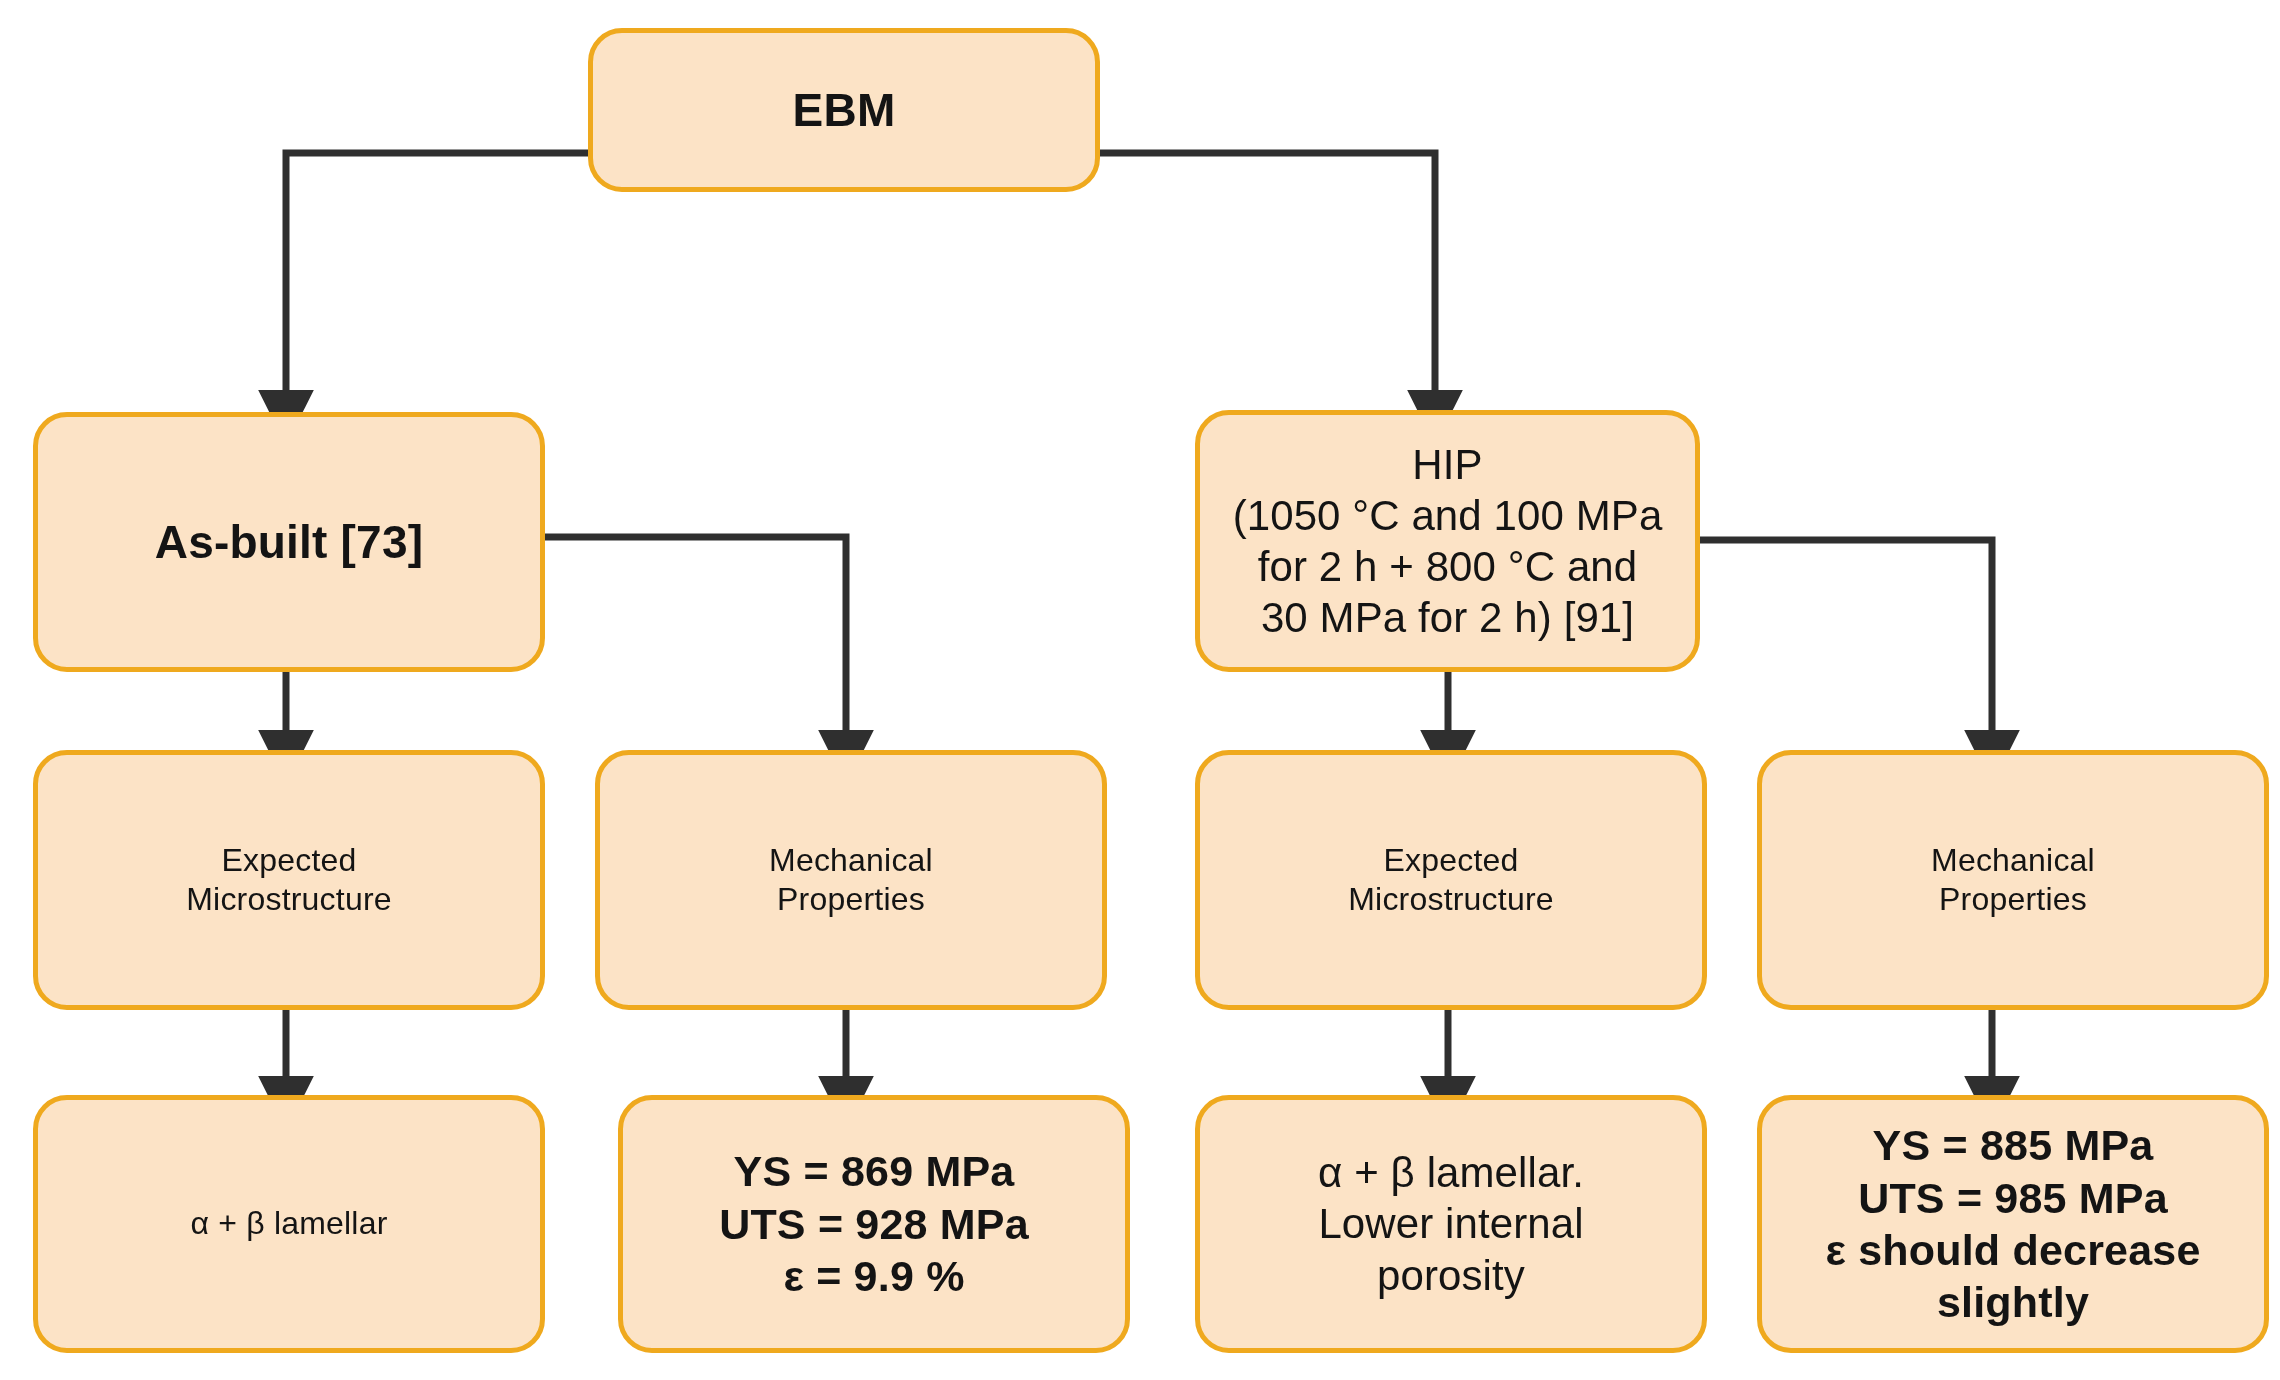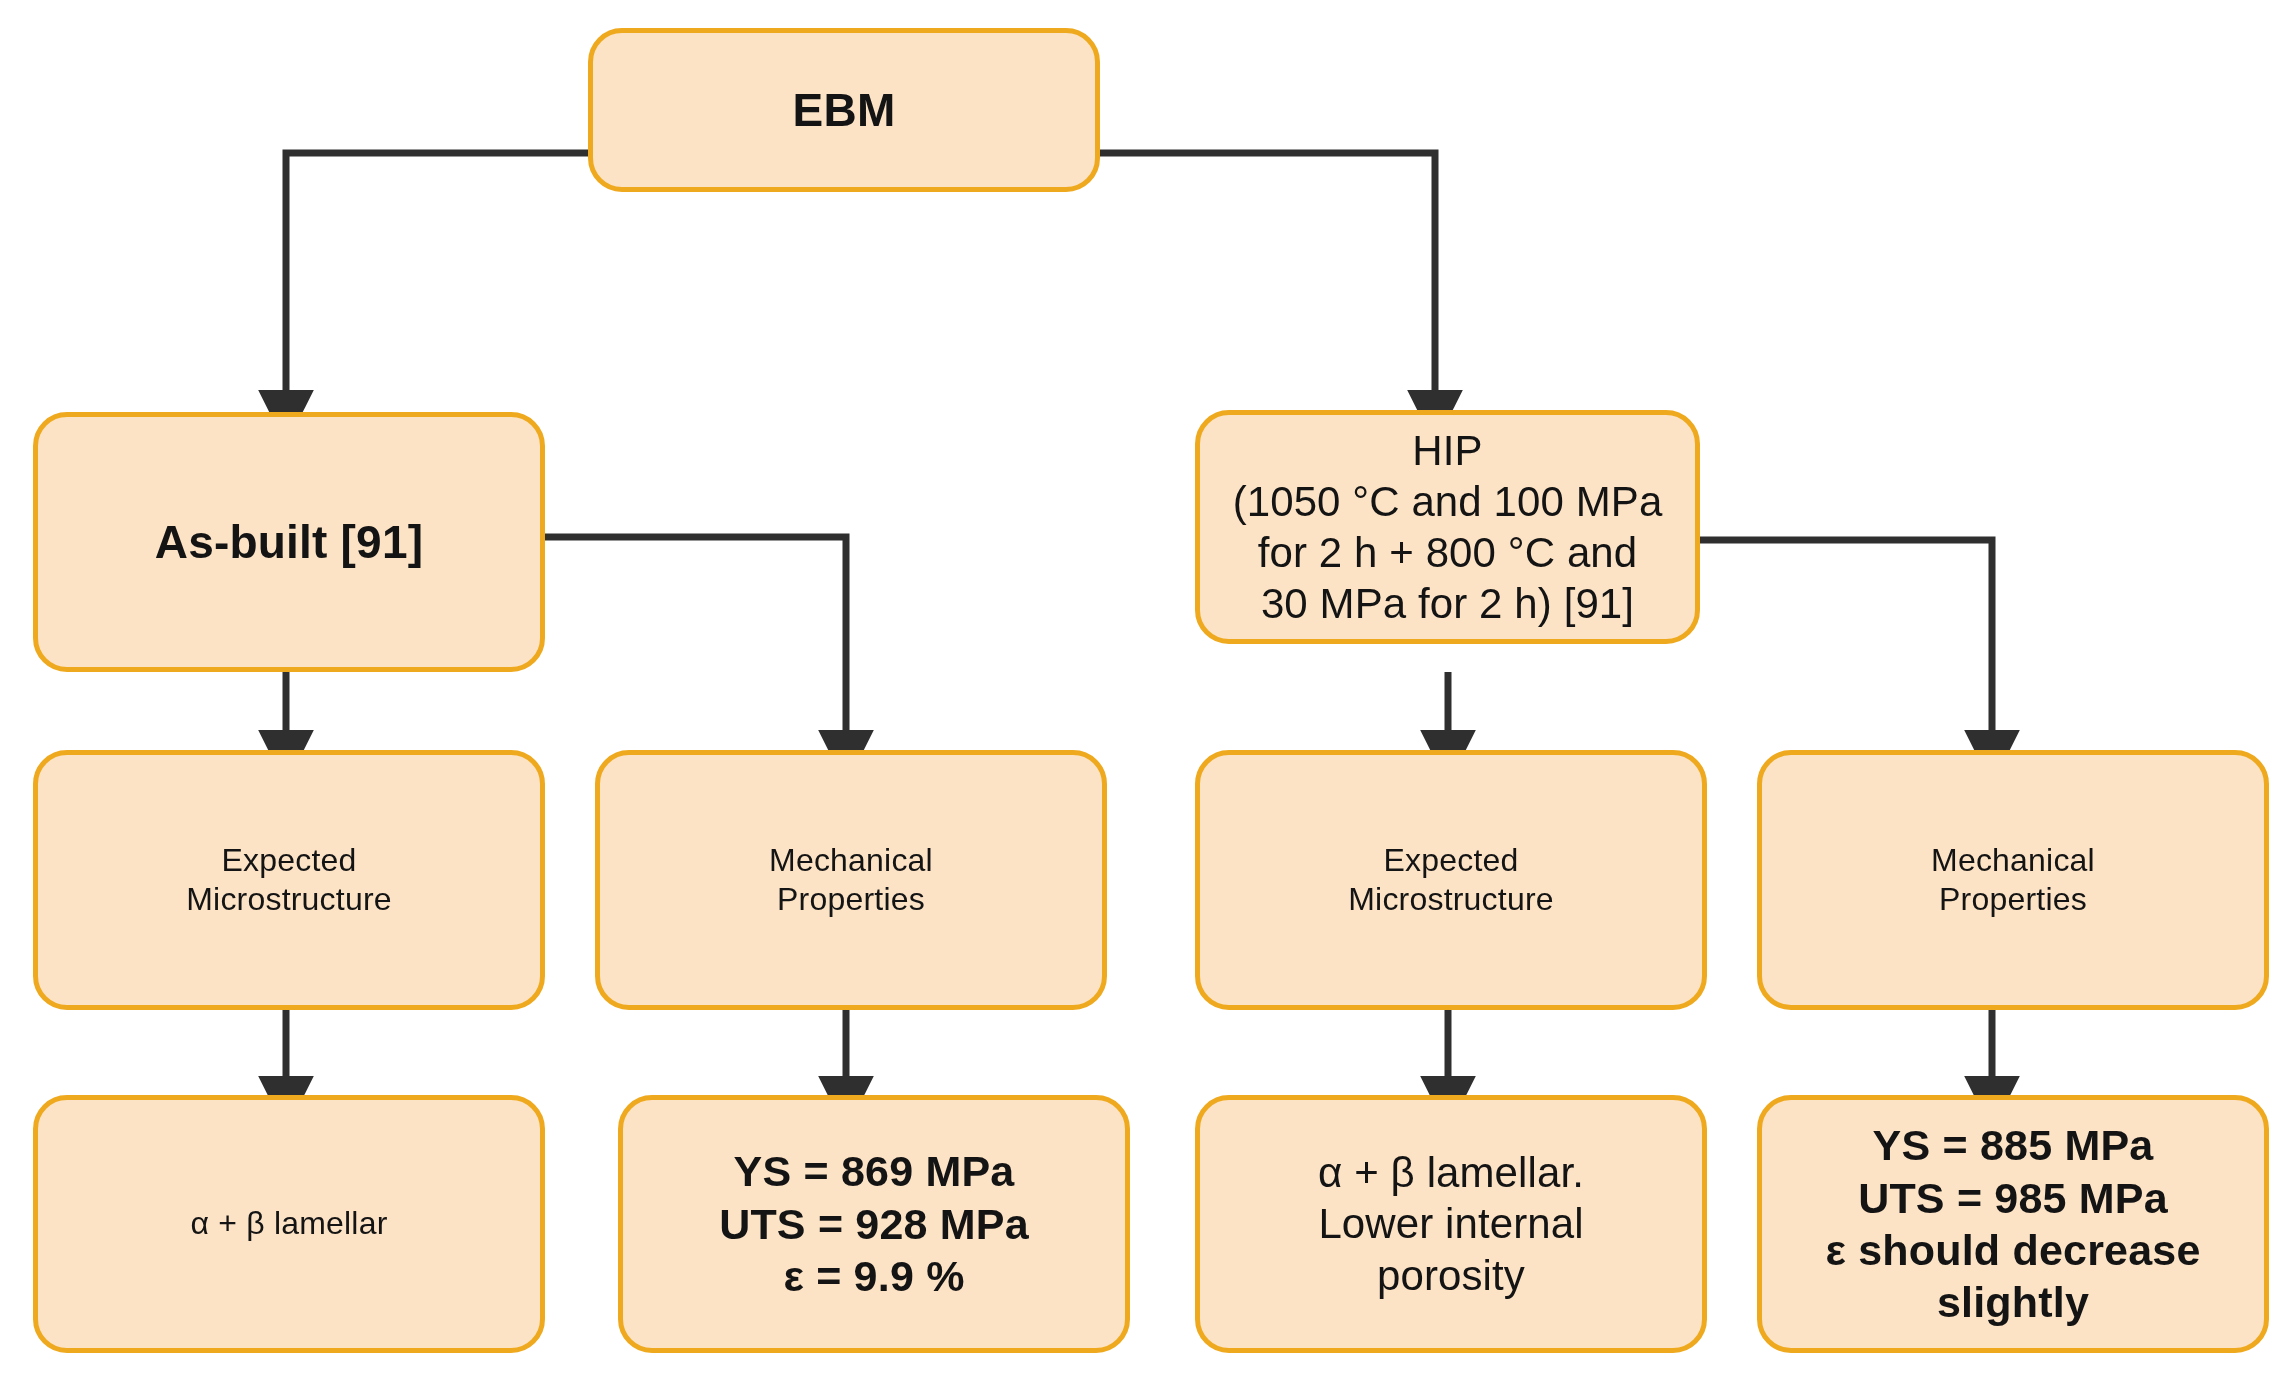--- a/index.html
+++ b/index.html
@@ -86,24 +86,24 @@
     <path d="M 1448,1010 L 1448,1084" fill="none" stroke="#2f2f2f" stroke-width="7" marker-end="url(#arrowhead)"></path>
 
     <path d="M 1992,1010 L 1992,1084" fill="none" stroke="#2f2f2f" stroke-width="7" marker-end="url(#arrowhead)"></path>
   </svg>
 
   <div class="node" style="left:588px; top:28px; width:512px; height:164px;">
     <span class="label t-bold">EBM</span>
   </div>
 
   <div class="node" style="left:33px; top:412px; width:512px; height:260px;">
-    <span class="label t-bold">As-built [91]</span>
+    <span class="label t-bold">As-built [73]</span>
   </div>
 
-  <div class="node" style="left:1195px; top:410px; width:505px; height:234px;">
+  <div class="node" style="left:1195px; top:410px; width:505px; height:262px;">
     <span class="label t-reg-s">HIP
 (1050 °C and 100 MPa
 for 2 h + 800 °C and
 30 MPa for 2 h) [91]</span>
   </div>
 
   <div class="node" style="left:33px; top:750px; width:512px; height:260px;">
     <span class="label t-reg">Expected
 Microstructure</span>
   </div>

